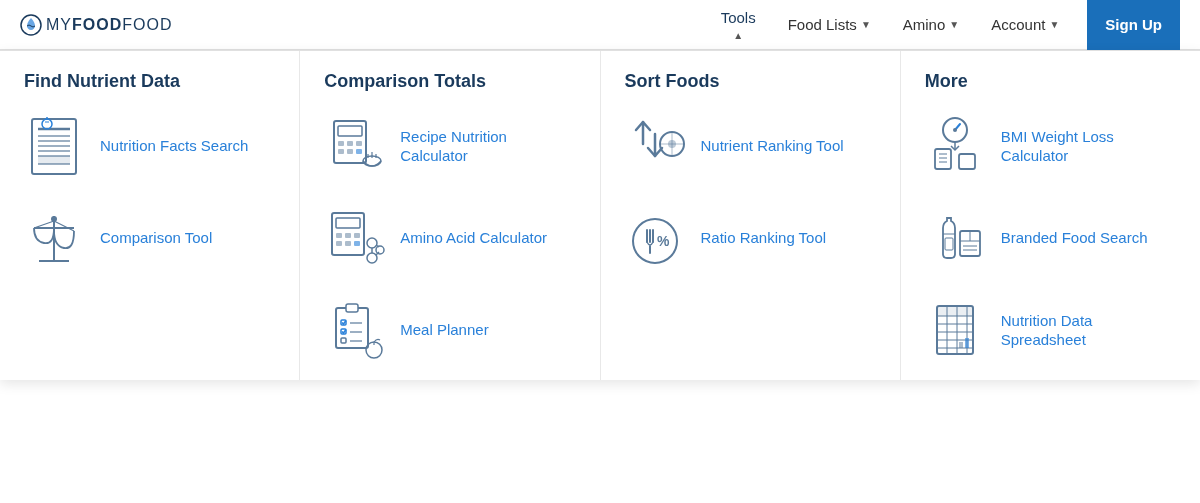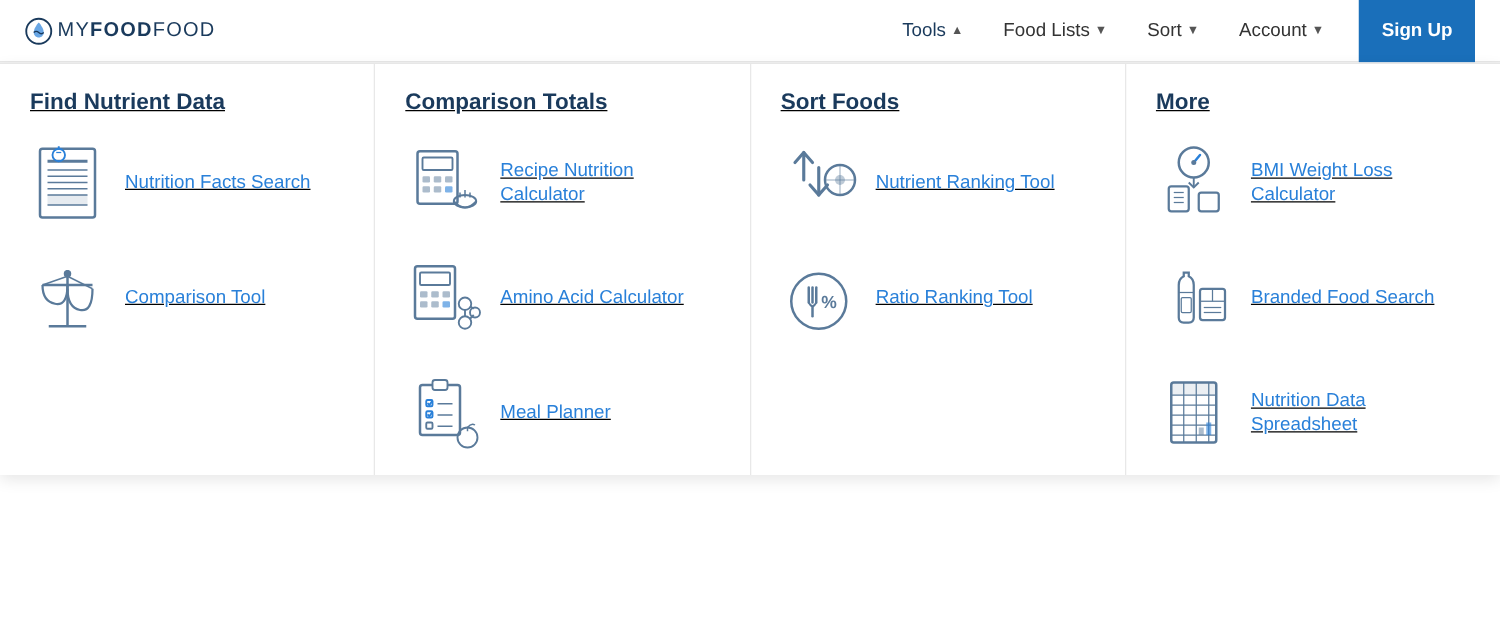--- a/index.html
+++ b/index.html
@@ -51,21 +51,21 @@
       align-items: center;
       gap: 4px;
       padding: 6px 14px;
       cursor: pointer;
       font-size: 15px;
       color: #333;
       background: none;
       border: none;
       font-family: Arial, sans-serif;
     }
-    .nav-item.active { color: #1a3a5c; }
+    .nav-item.active { color: #1a3a5c; flex-direction: column; }
     .nav-chevron {
       font-size: 10px;
       color: #555;
     }
     .signup-btn {
       background: #1a6fba;
       color: #fff;
       border: none;
       border-radius: 4px;
       padding: 20px 18px;
@@ -84,21 +84,20 @@
       background: #fff;
       border-top: 1px solid #e0e0e0;
       box-shadow: 0 4px 12px rgba(0,0,0,0.1);
       display: flex;
       z-index: 100;
     }
     .dropdown-column {
       flex: 1;
       padding: 20px 24px;
       border-right: 1px solid #e8e8e8;
-      text-decoration: underline;
     }
     .dropdown-column:last-child { border-right: none; }
     .column-title {
       font-size: 18px;
       font-weight: bold;
       color: #1a3a5c;
       margin-bottom: 24px;
     }
     .menu-item {
       display: flex;
@@ -145,21 +144,21 @@
   <nav class="nav">
     <button class="nav-item active">
       <span>Tools</span>
       <span class="nav-chevron">▲</span>
     </button>
     <button class="nav-item">
       <span>Food Lists</span>
       <span class="nav-chevron">▼</span>
     </button>
     <button class="nav-item">
-      <span>Sort</span>
+      <span>Amino</span>
       <span class="nav-chevron">▼</span>
     </button>
     <button class="nav-item">
       <span>Account</span>
       <span class="nav-chevron">▼</span>
     </button>
     <button class="signup-btn">Sign Up</button>
   </nav>
 </header>
 

